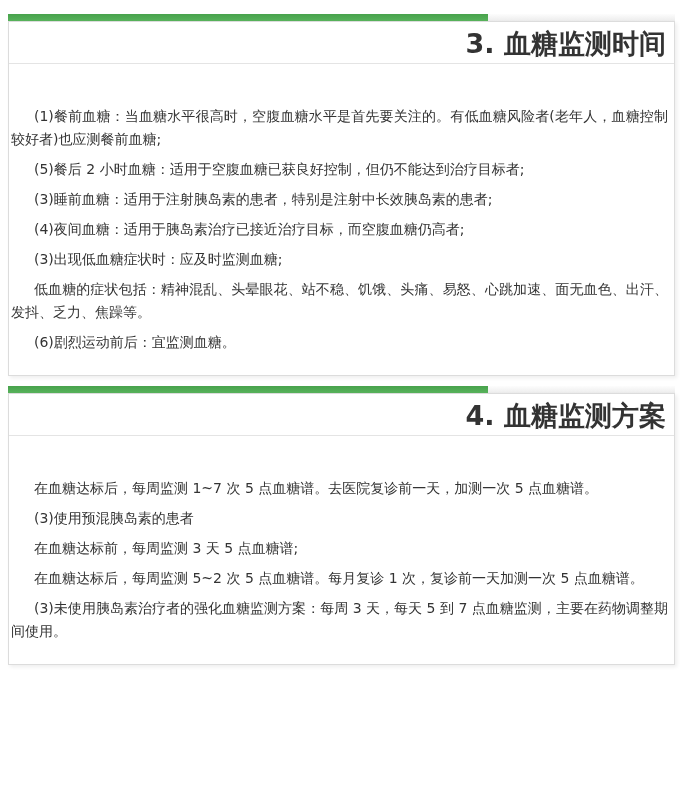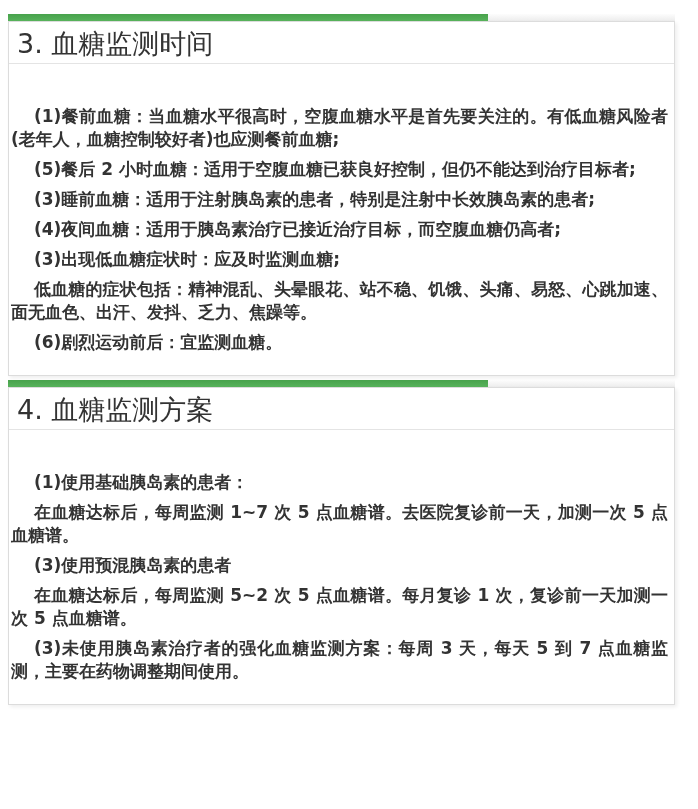--- a/index.html
+++ b/index.html
@@ -13,61 +13,61 @@
     width: 698px; height: 809px;
     box-sizing: border-box;
     padding-top: 14px;
     background: var(--background, #ffffff);
   }
   .section {
     margin-left: 8px;
     width: 667px;
     box-sizing: border-box;
   }
-  .section + .section { margin-top: 4px; }
+  .section + .section { margin-top: 10px; }
   .card {
     box-sizing: border-box;
     width: 667px;
     background: #ffffff;
     border: 1px solid var(--card-border, #dcdcdc);
     box-shadow: 2px 2px 4px rgba(0,0,0,0.07);
   }
   .accent-strip {
     height: 7px;
     display: flex;
     background: linear-gradient(to bottom, #fdfdfd, var(--track-gray, #ececec));
   }
   .accent-strip .green-seg {
     width: 72%;
     height: 100%;
     background: linear-gradient(to bottom, var(--accent-green, #48a24c), var(--accent-green-light, #57b25b));
   }
   .card-title {
     margin: 0;
     font-size: 27px;
-    font-weight: 400;
+    font-weight: 700;
     color: var(--text-color, #333333);
     line-height: 34px;
     padding: 5px 8px 2px 8px;
     border-bottom: 1px solid var(--divider, #e4e4e4);
     white-space: nowrap;
     overflow: hidden;
+    text-align: right;
   }
   .card-body {
     padding: 34px 6px 14px 2px;
   }
   .para {
     margin: 7px 0;
-    font-size: 17px;
+    font-size: 14px;
     line-height: 23px;
     color: var(--text-color, #333333);
     text-align: justify;
     text-justify: inter-ideograph;
     text-indent: 23px;
-    font-weight: bold;
   }
 </style>
 </head>
 <body>
 
 <div class="page">
 
   <section class="section">
     <div class="accent-strip">
       <div class="green-seg"></div>
@@ -86,22 +86,22 @@
     </div>
   </section>
 
   <section class="section">
     <div class="accent-strip">
       <div class="green-seg"></div>
     </div>
     <div class="card">
       <h2 class="card-title">4. 血糖监测方案</h2>
       <div class="card-body">
-          <p class="para">(1)使用基础胰岛素的患者：</p>
           <p class="para">在血糖达标后，每周监测 1~7 次 5 点血糖谱。去医院复诊前一天，加测一次 5 点血糖谱。</p>
           <p class="para">(3)使用预混胰岛素的患者</p>
+          <p class="para">在血糖达标前，每周监测 3 天 5 点血糖谱;</p>
           <p class="para">在血糖达标后，每周监测 5~2 次 5 点血糖谱。每月复诊 1 次，复诊前一天加测一次 5 点血糖谱。</p>
           <p class="para">(3)未使用胰岛素治疗者的强化血糖监测方案：每周 3 天，每天 5 到 7 点血糖监测，主要在药物调整期间使用。</p>
         </div>
     </div>
   </section>
 
 </div>
 
 </body></html>

